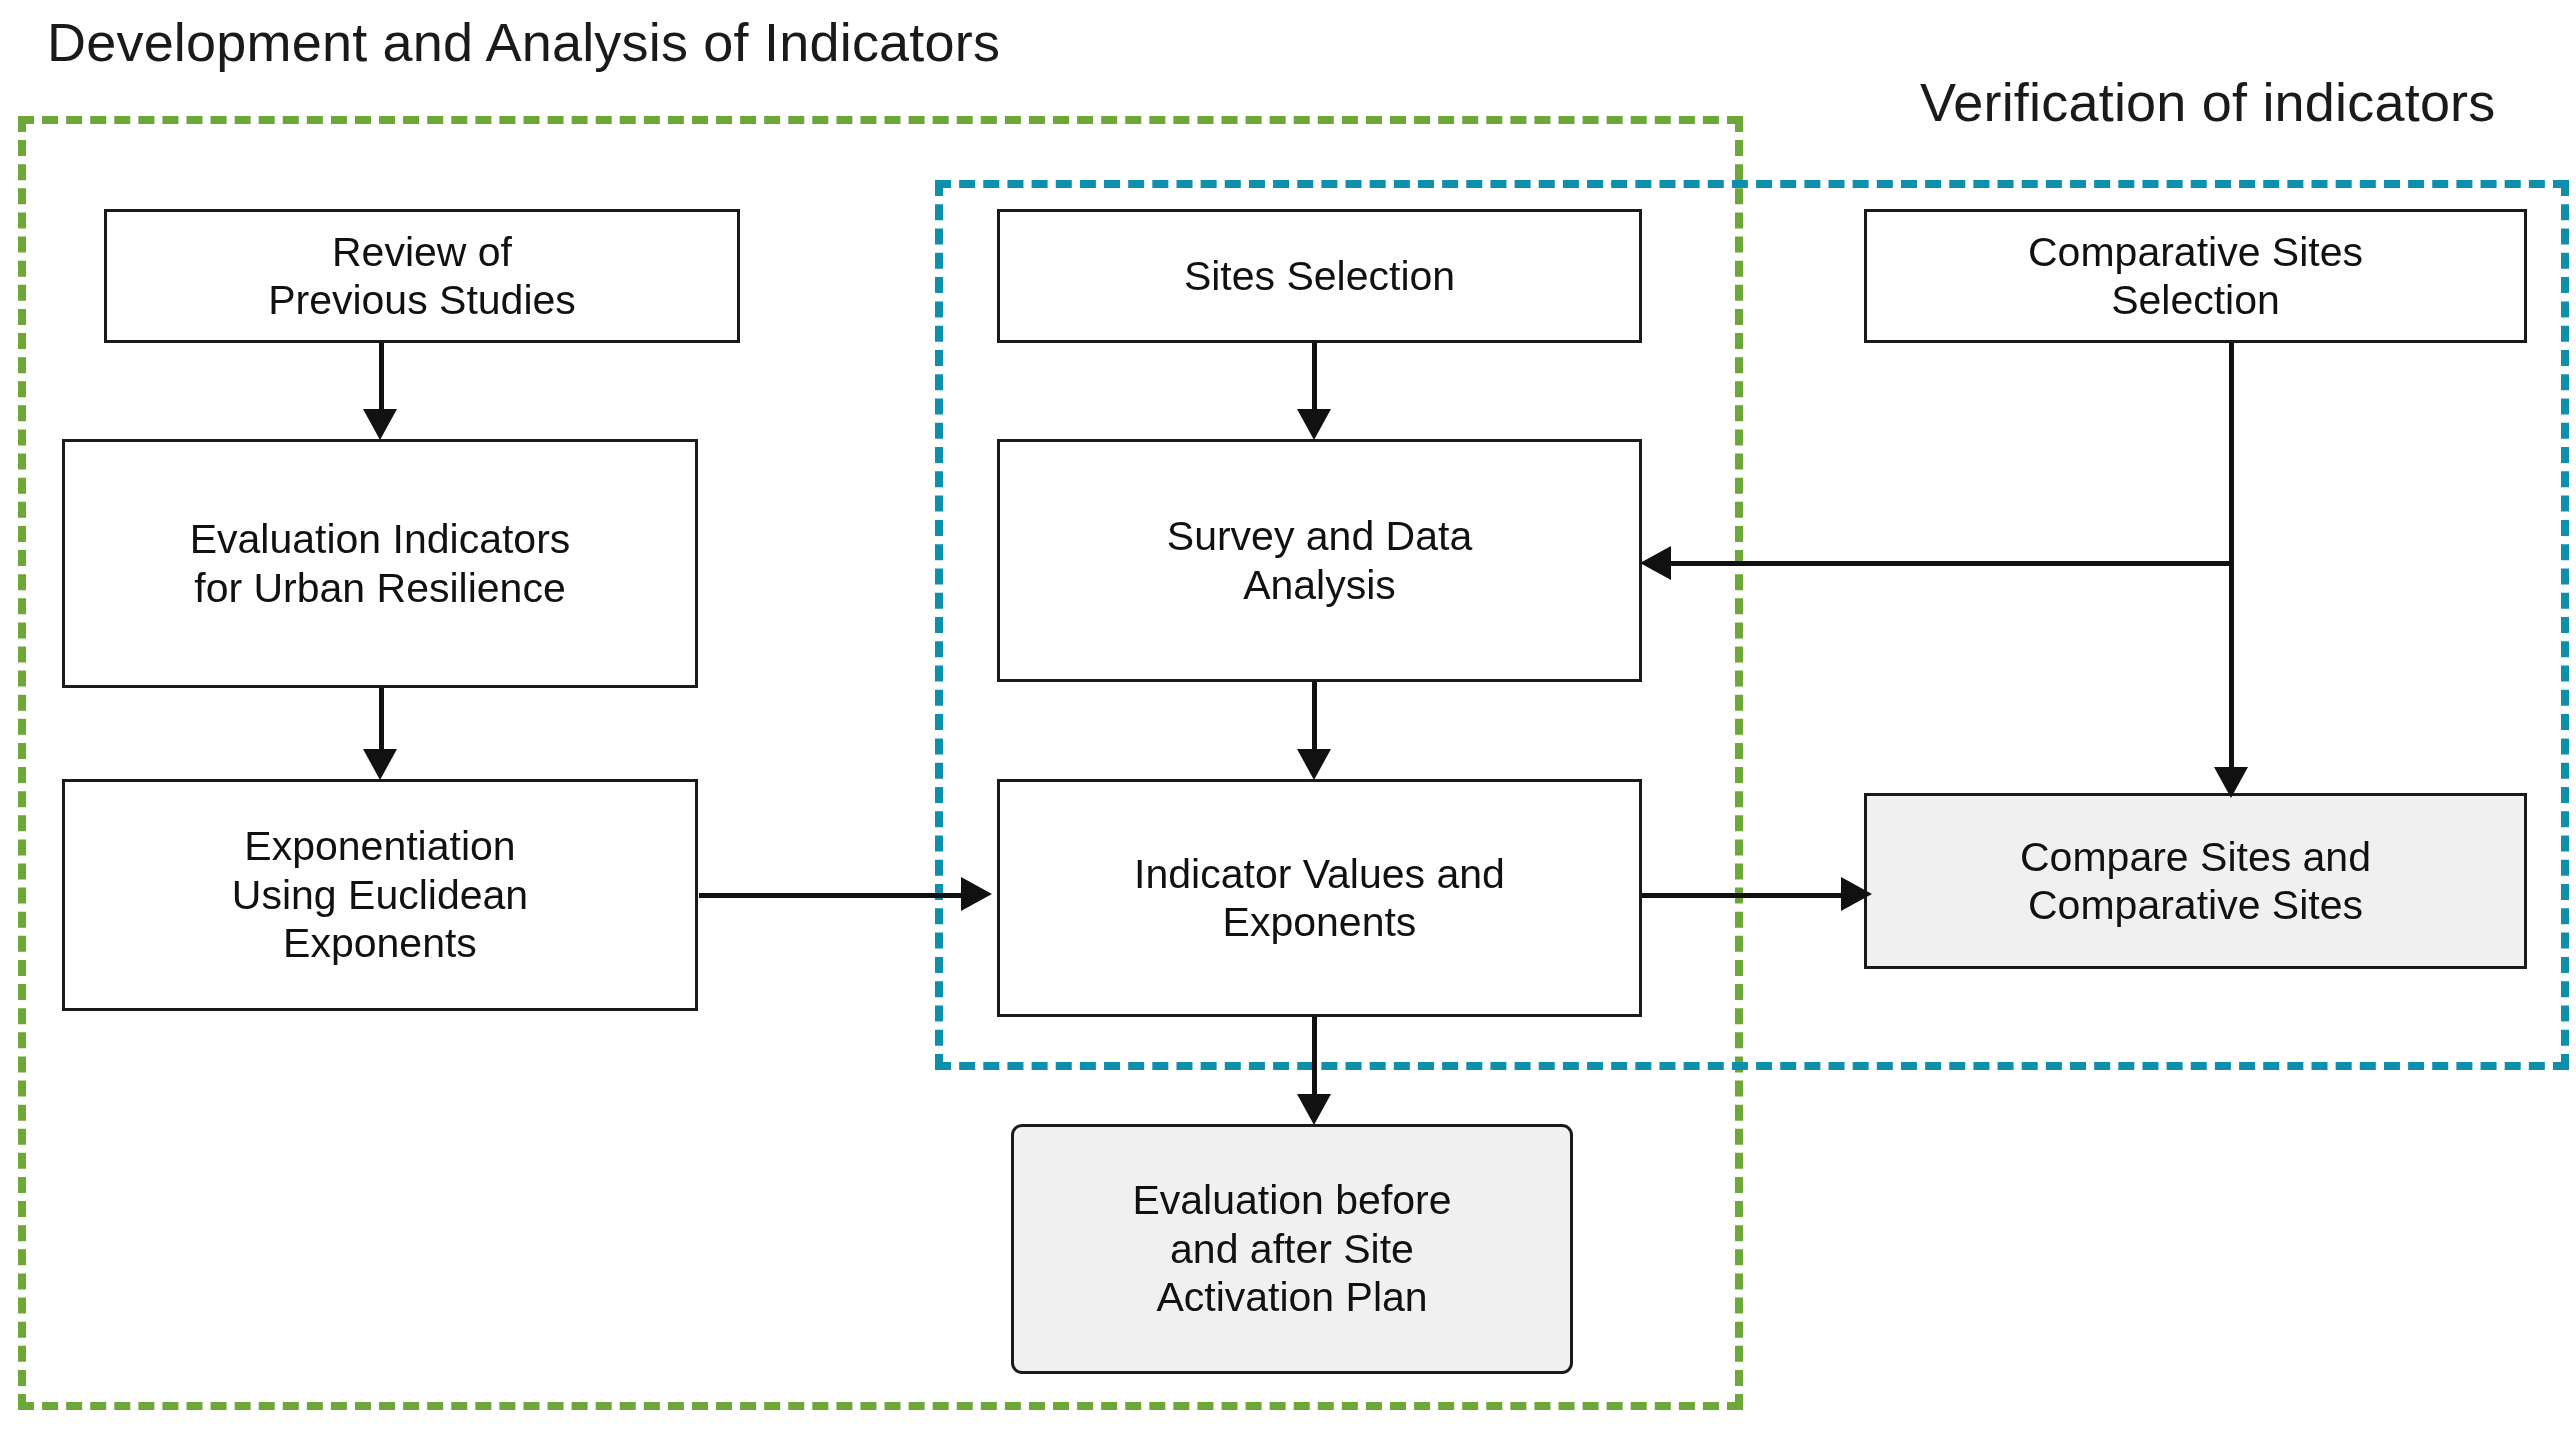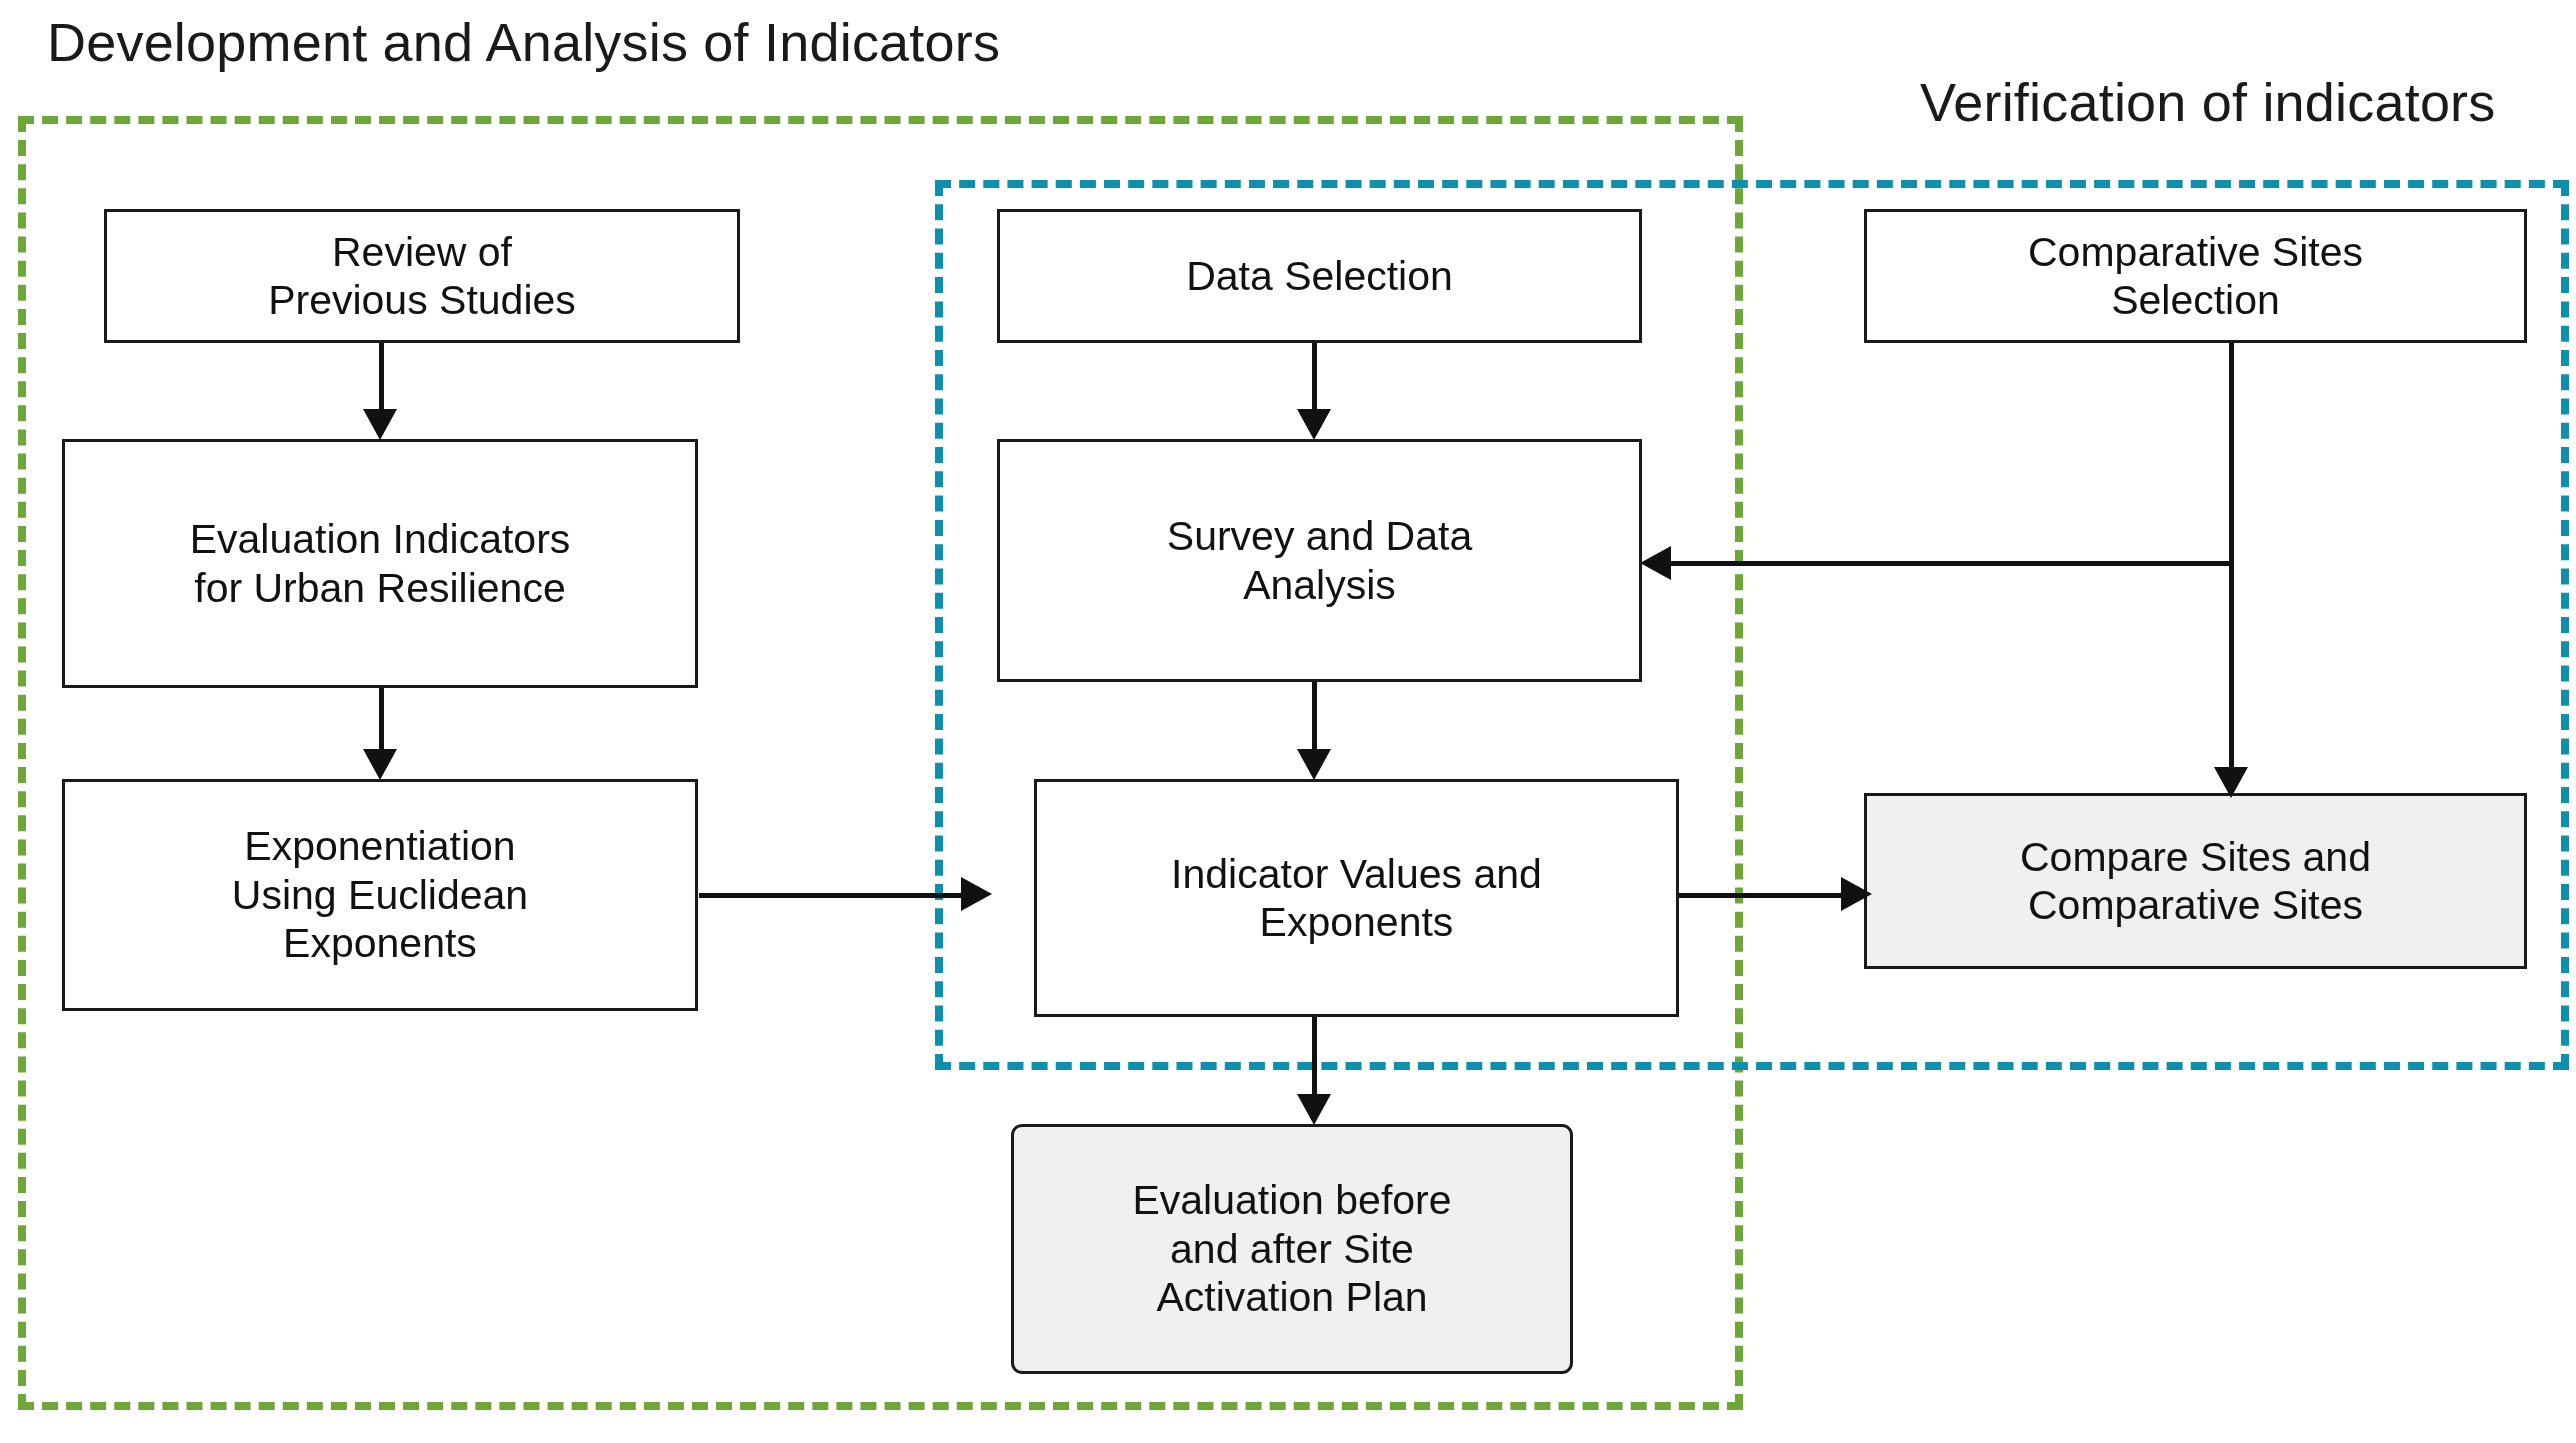--- a/index.html
+++ b/index.html
@@ -112,26 +112,26 @@
   <div class="node" id="node-review" style="left:62px;top:209px;width:636px;height:134px;margin-left:42px;">Review of
 Previous Studies</div>
 
   <div class="node" id="node-evaluation-indicators" style="left:62px;top:439px;width:636px;height:249px;">Evaluation Indicators
 for Urban Resilience</div>
 
   <div class="node" id="node-exponentiation" style="left:62px;top:779px;width:636px;height:232px;">Exponentiation
 Using Euclidean
 Exponents</div>
 
-  <div class="node" id="node-site-selection" style="left:997px;top:209px;width:645px;height:134px;">Data Selection</div>
+  <div class="node" id="node-site-selection" style="left:997px;top:209px;width:645px;height:134px;">Sites Selection</div>
 
   <div class="node" id="node-survey" style="left:997px;top:439px;width:645px;height:243px;">Survey and Data
 Analysis</div>
 
-  <div class="node" id="node-indicator-values" style="left:1034px;top:779px;width:645px;height:238px;">Indicator Values and
+  <div class="node" id="node-indicator-values" style="left:997px;top:779px;width:645px;height:238px;">Indicator Values and
 Exponents</div>
 
   <div class="node" id="node-comparative-sites" style="left:1864px;top:209px;width:663px;height:134px;">Comparative Sites
 Selection</div>
 
   <div class="node shaded" id="node-compare-sites" style="left:1864px;top:793px;width:663px;height:176px;">Compare Sites and
 Comparative Sites</div>
 
   <div class="node shaded" id="node-evaluation-before-after" style="left:1011px;top:1124px;width:562px;height:250px;border-radius:11px;">Evaluation before
 and after Site

